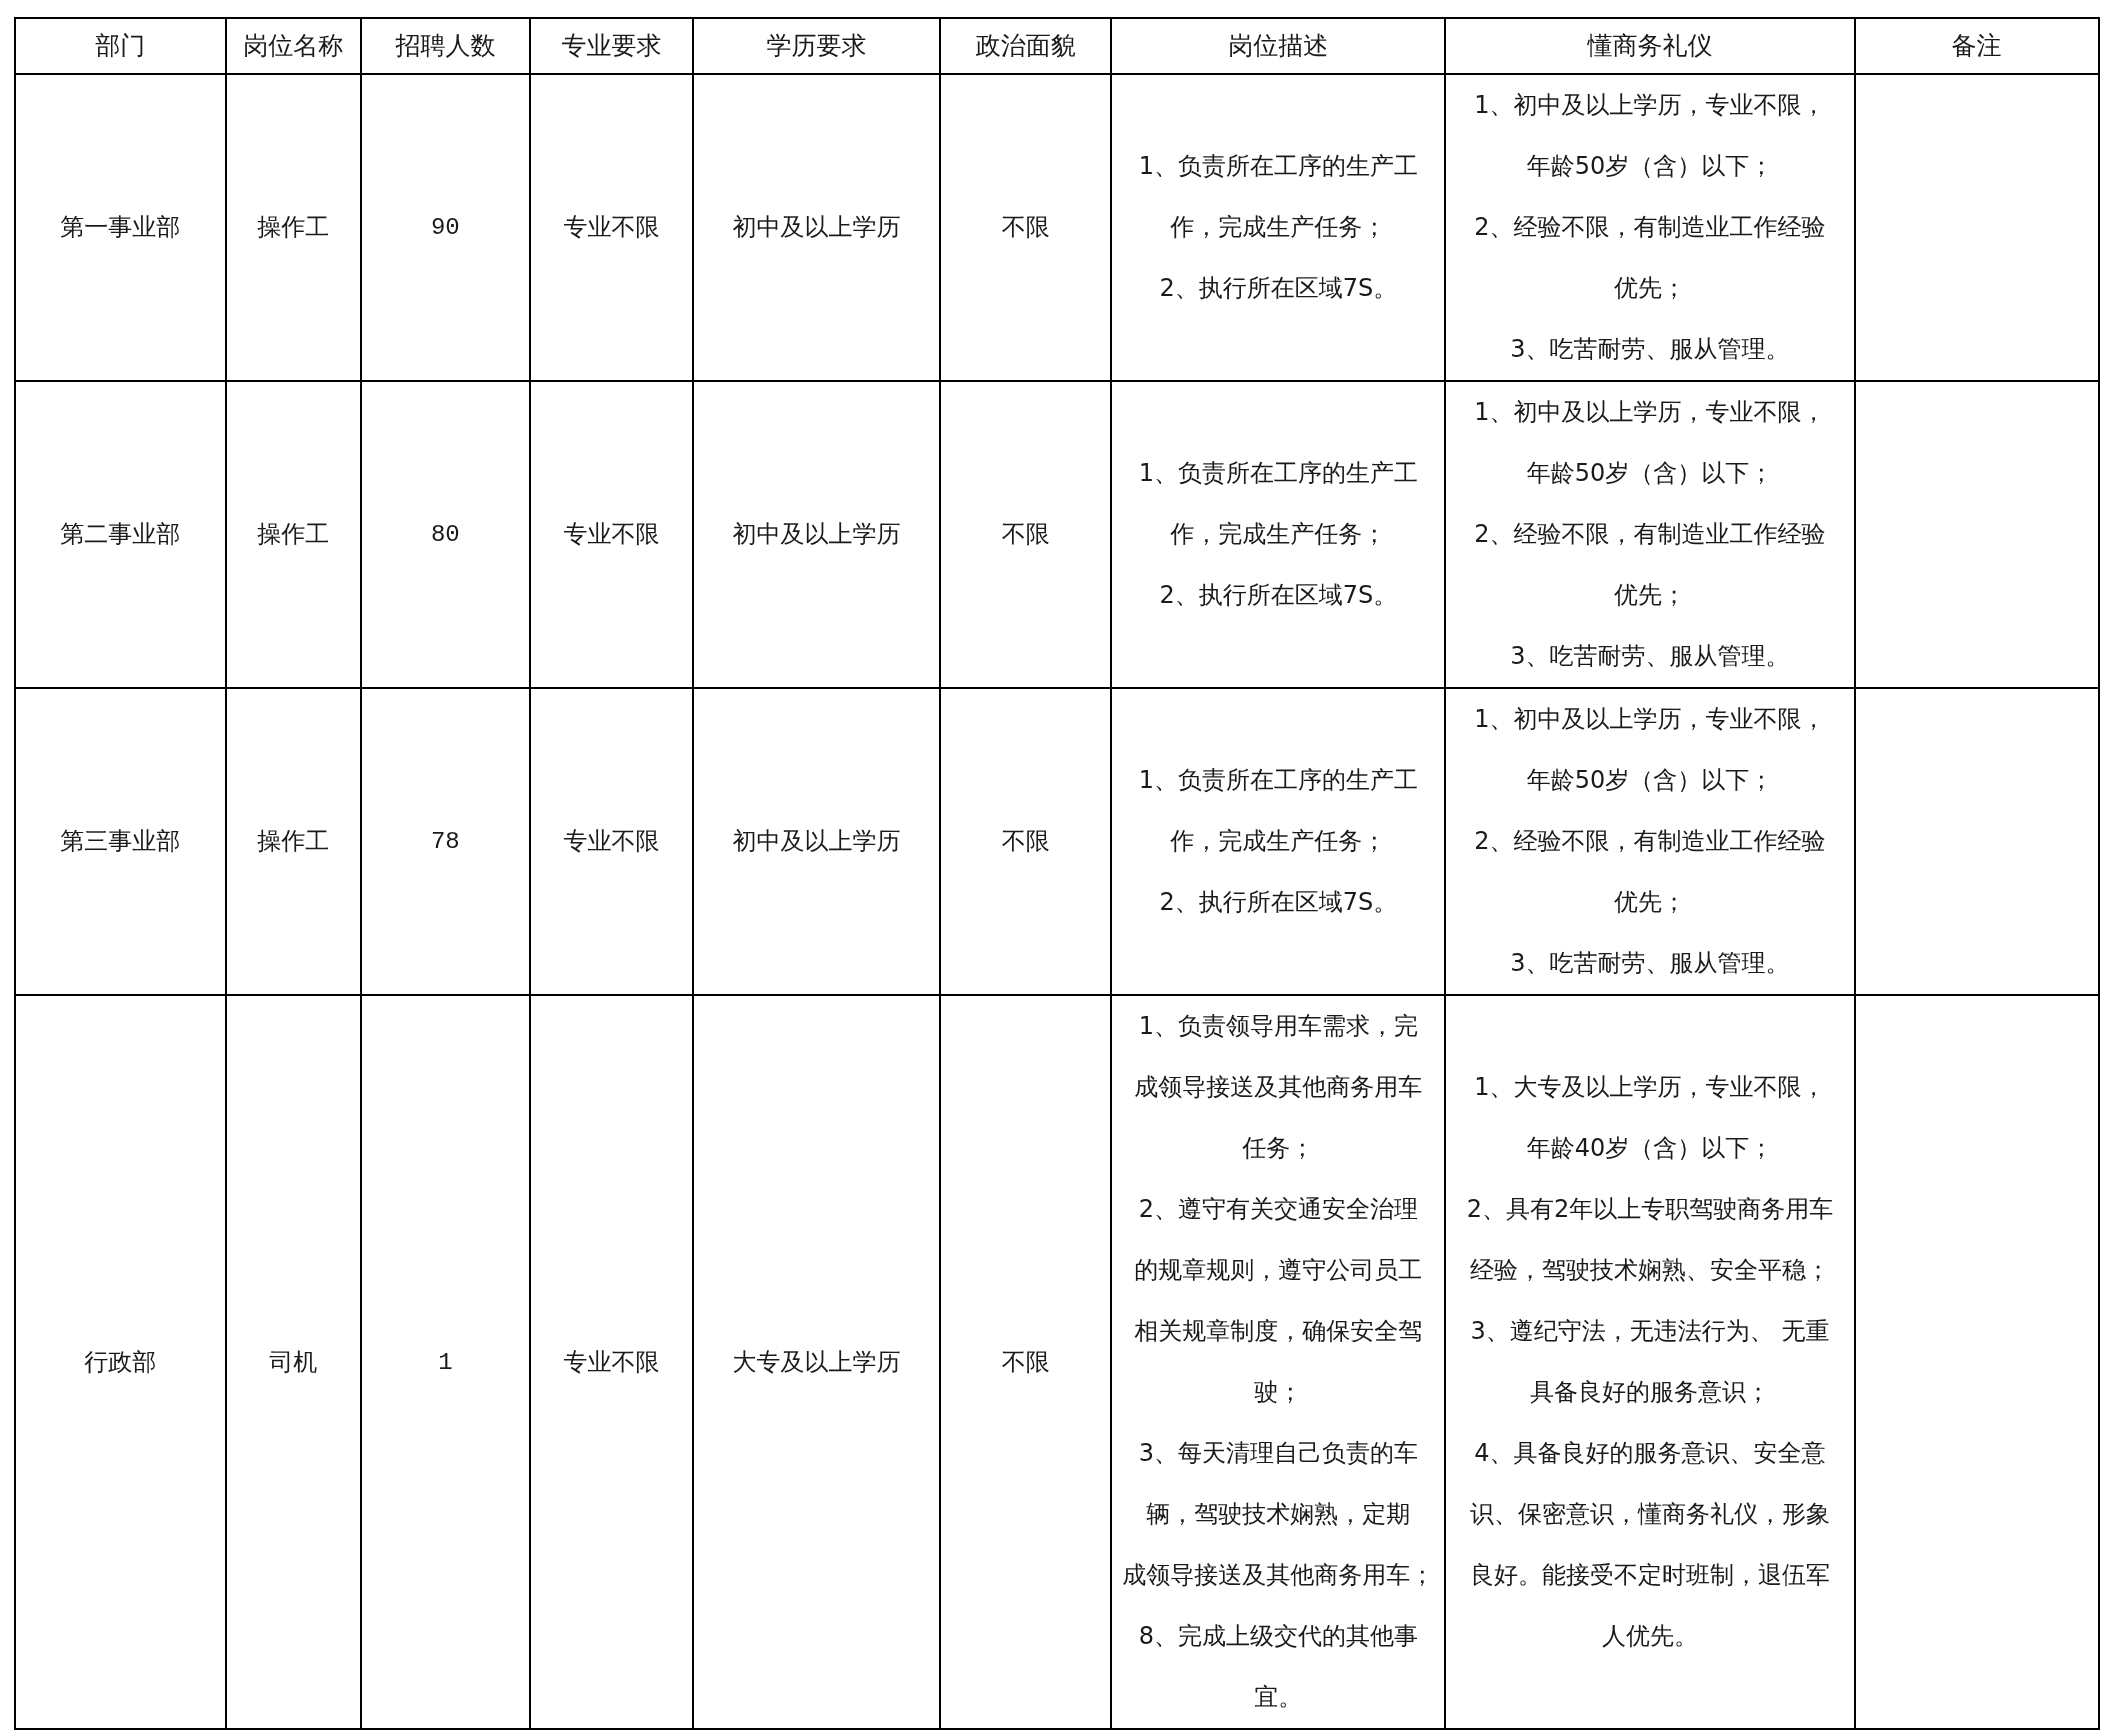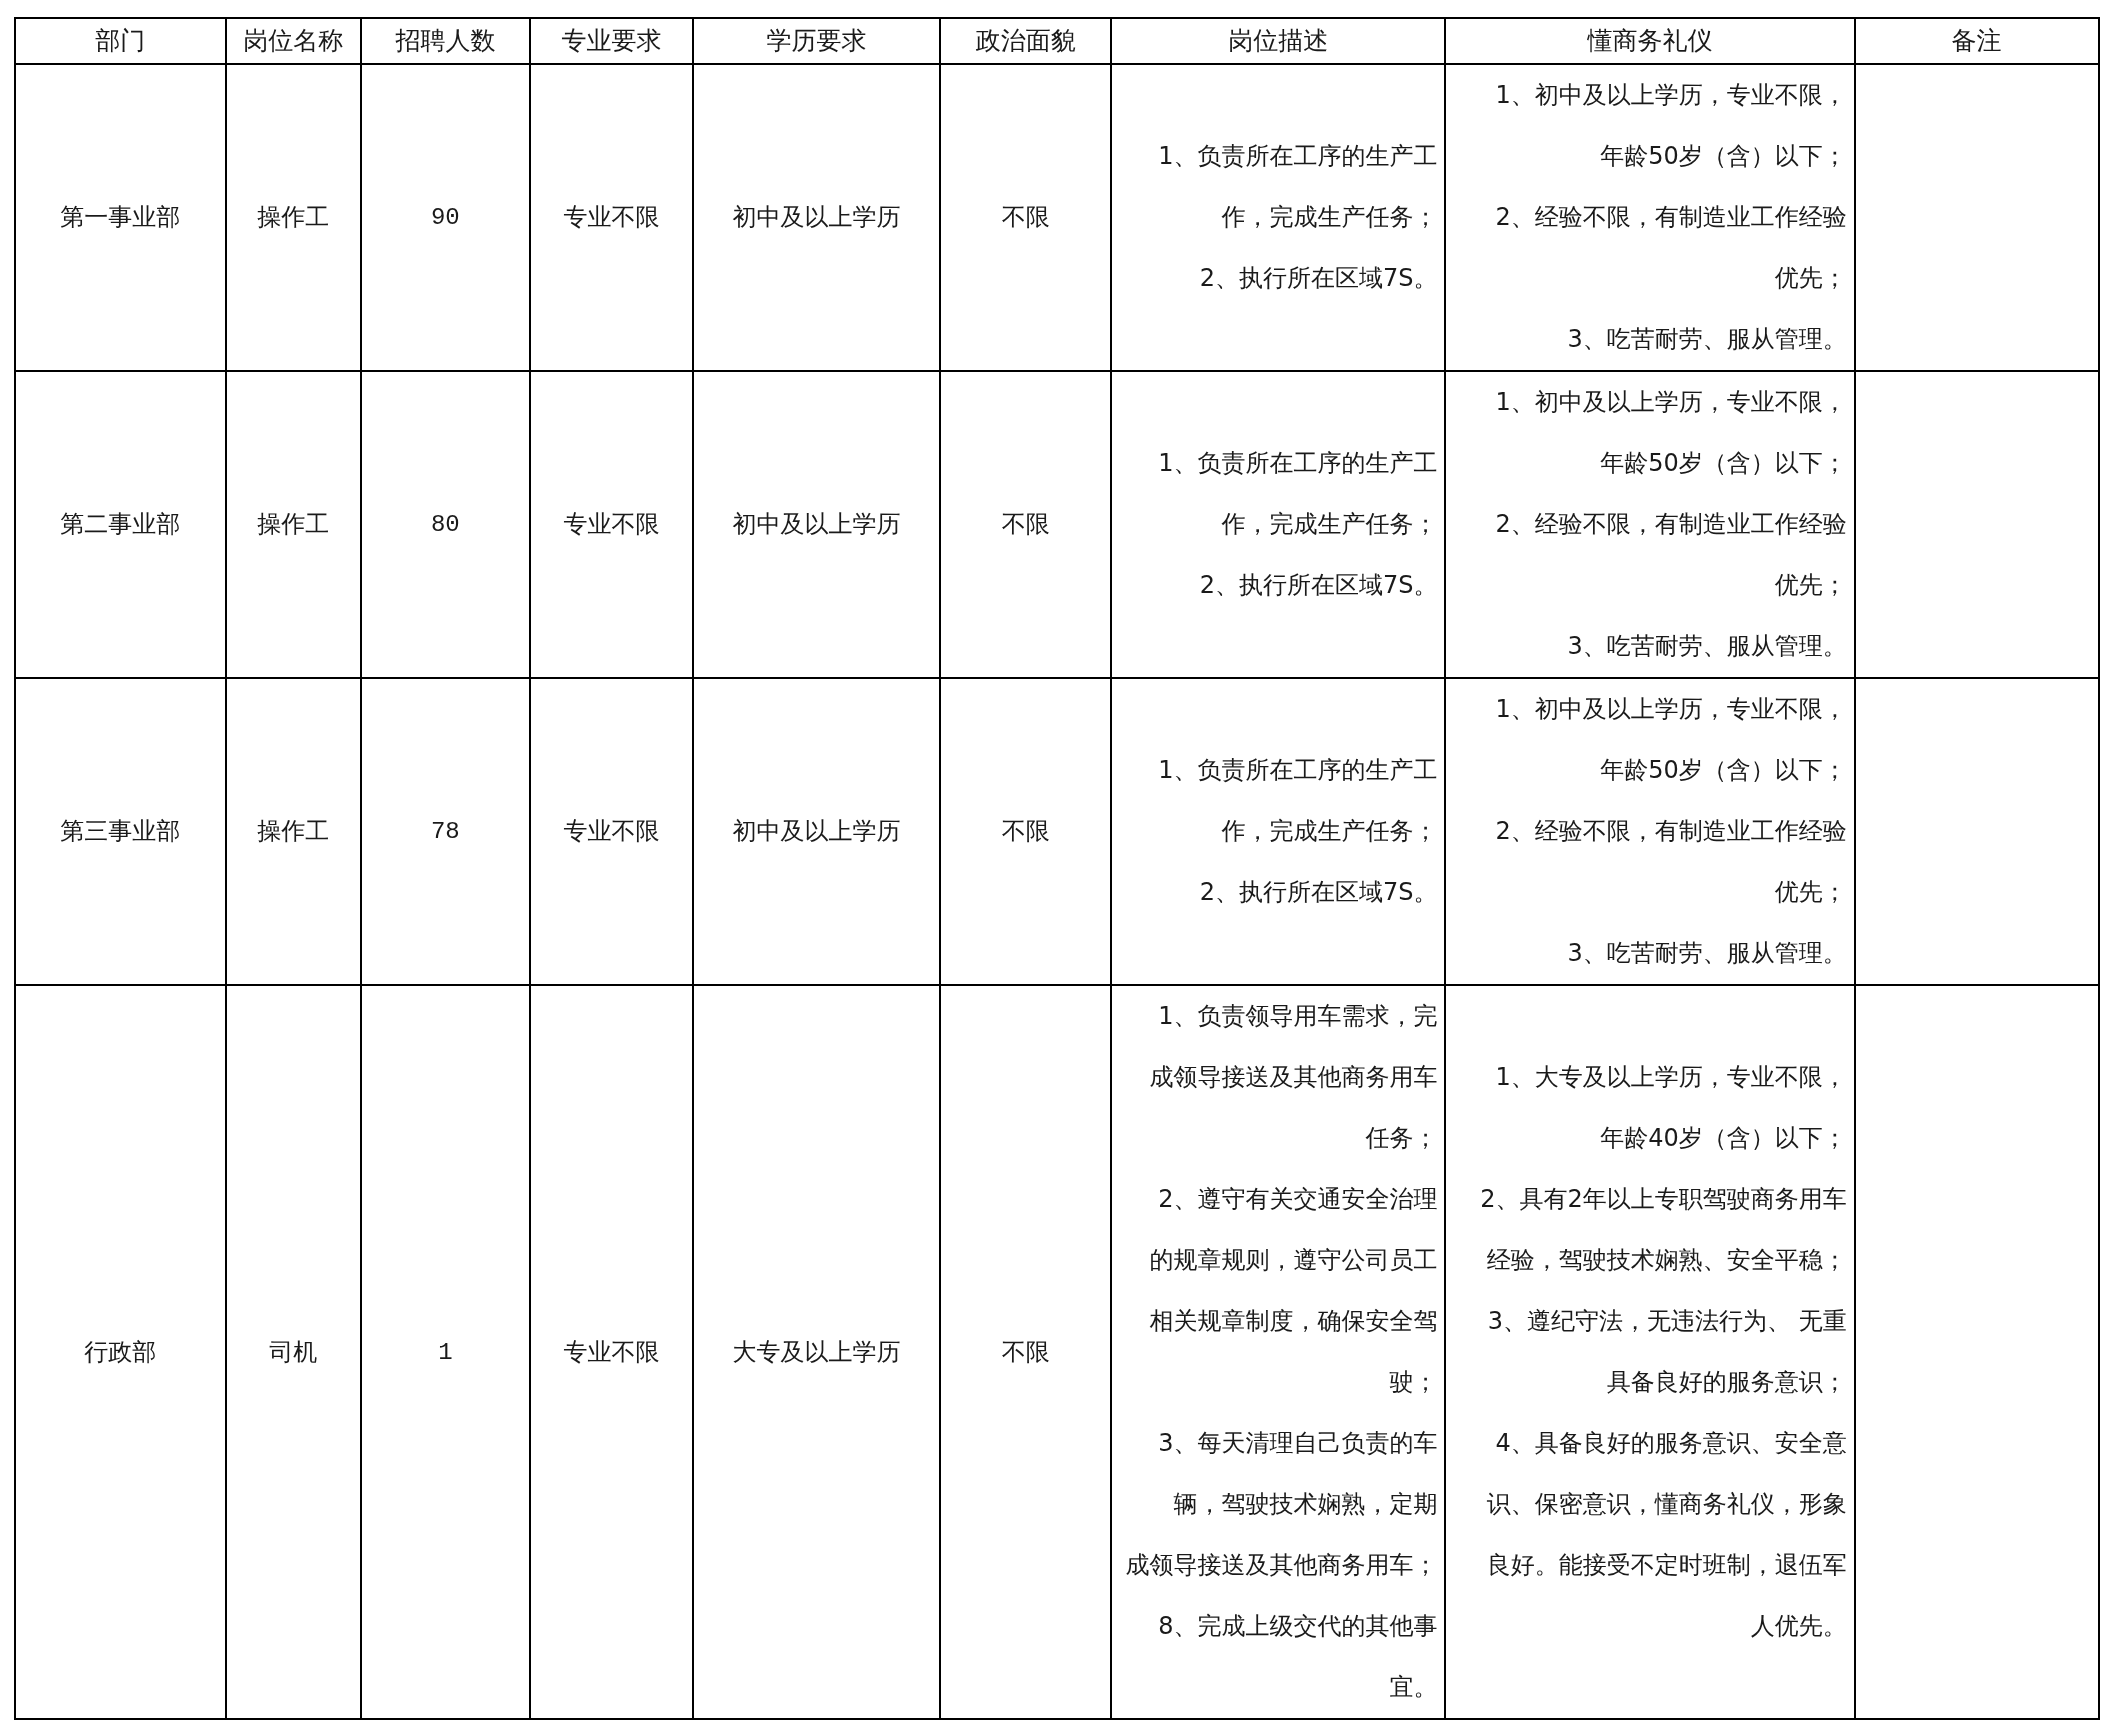--- a/index.html
+++ b/index.html
@@ -28,34 +28,33 @@
       padding: 0 6.8px;
       text-align: center;
       vertical-align: middle;
       font-weight: normal;
       font-size: 24px;
       line-height: 61px;
       box-sizing: border-box;
       word-break: break-all;
     }
     .recruit-table thead th {
-      height: 46px;
+      height: 56px;
       line-height: 34px;
       font-size: 25px;
     }
     .recruit-table tr.row-std td { height: 304px; }
     .recruit-table tr.row-tall td { height: 726px; }
     .num {
       font-family: Liberation Mono, monospace;
       font-size: 24px;
     }
     .multiline span.line {
       display: block;
       white-space: nowrap;
-      text-align: right;
     }
   </style>
 </head>
 <body>
 
 <table class="recruit-table">
   <colgroup>
     <col style="width:211px">
     <col style="width:135px">
     <col style="width:169px">

